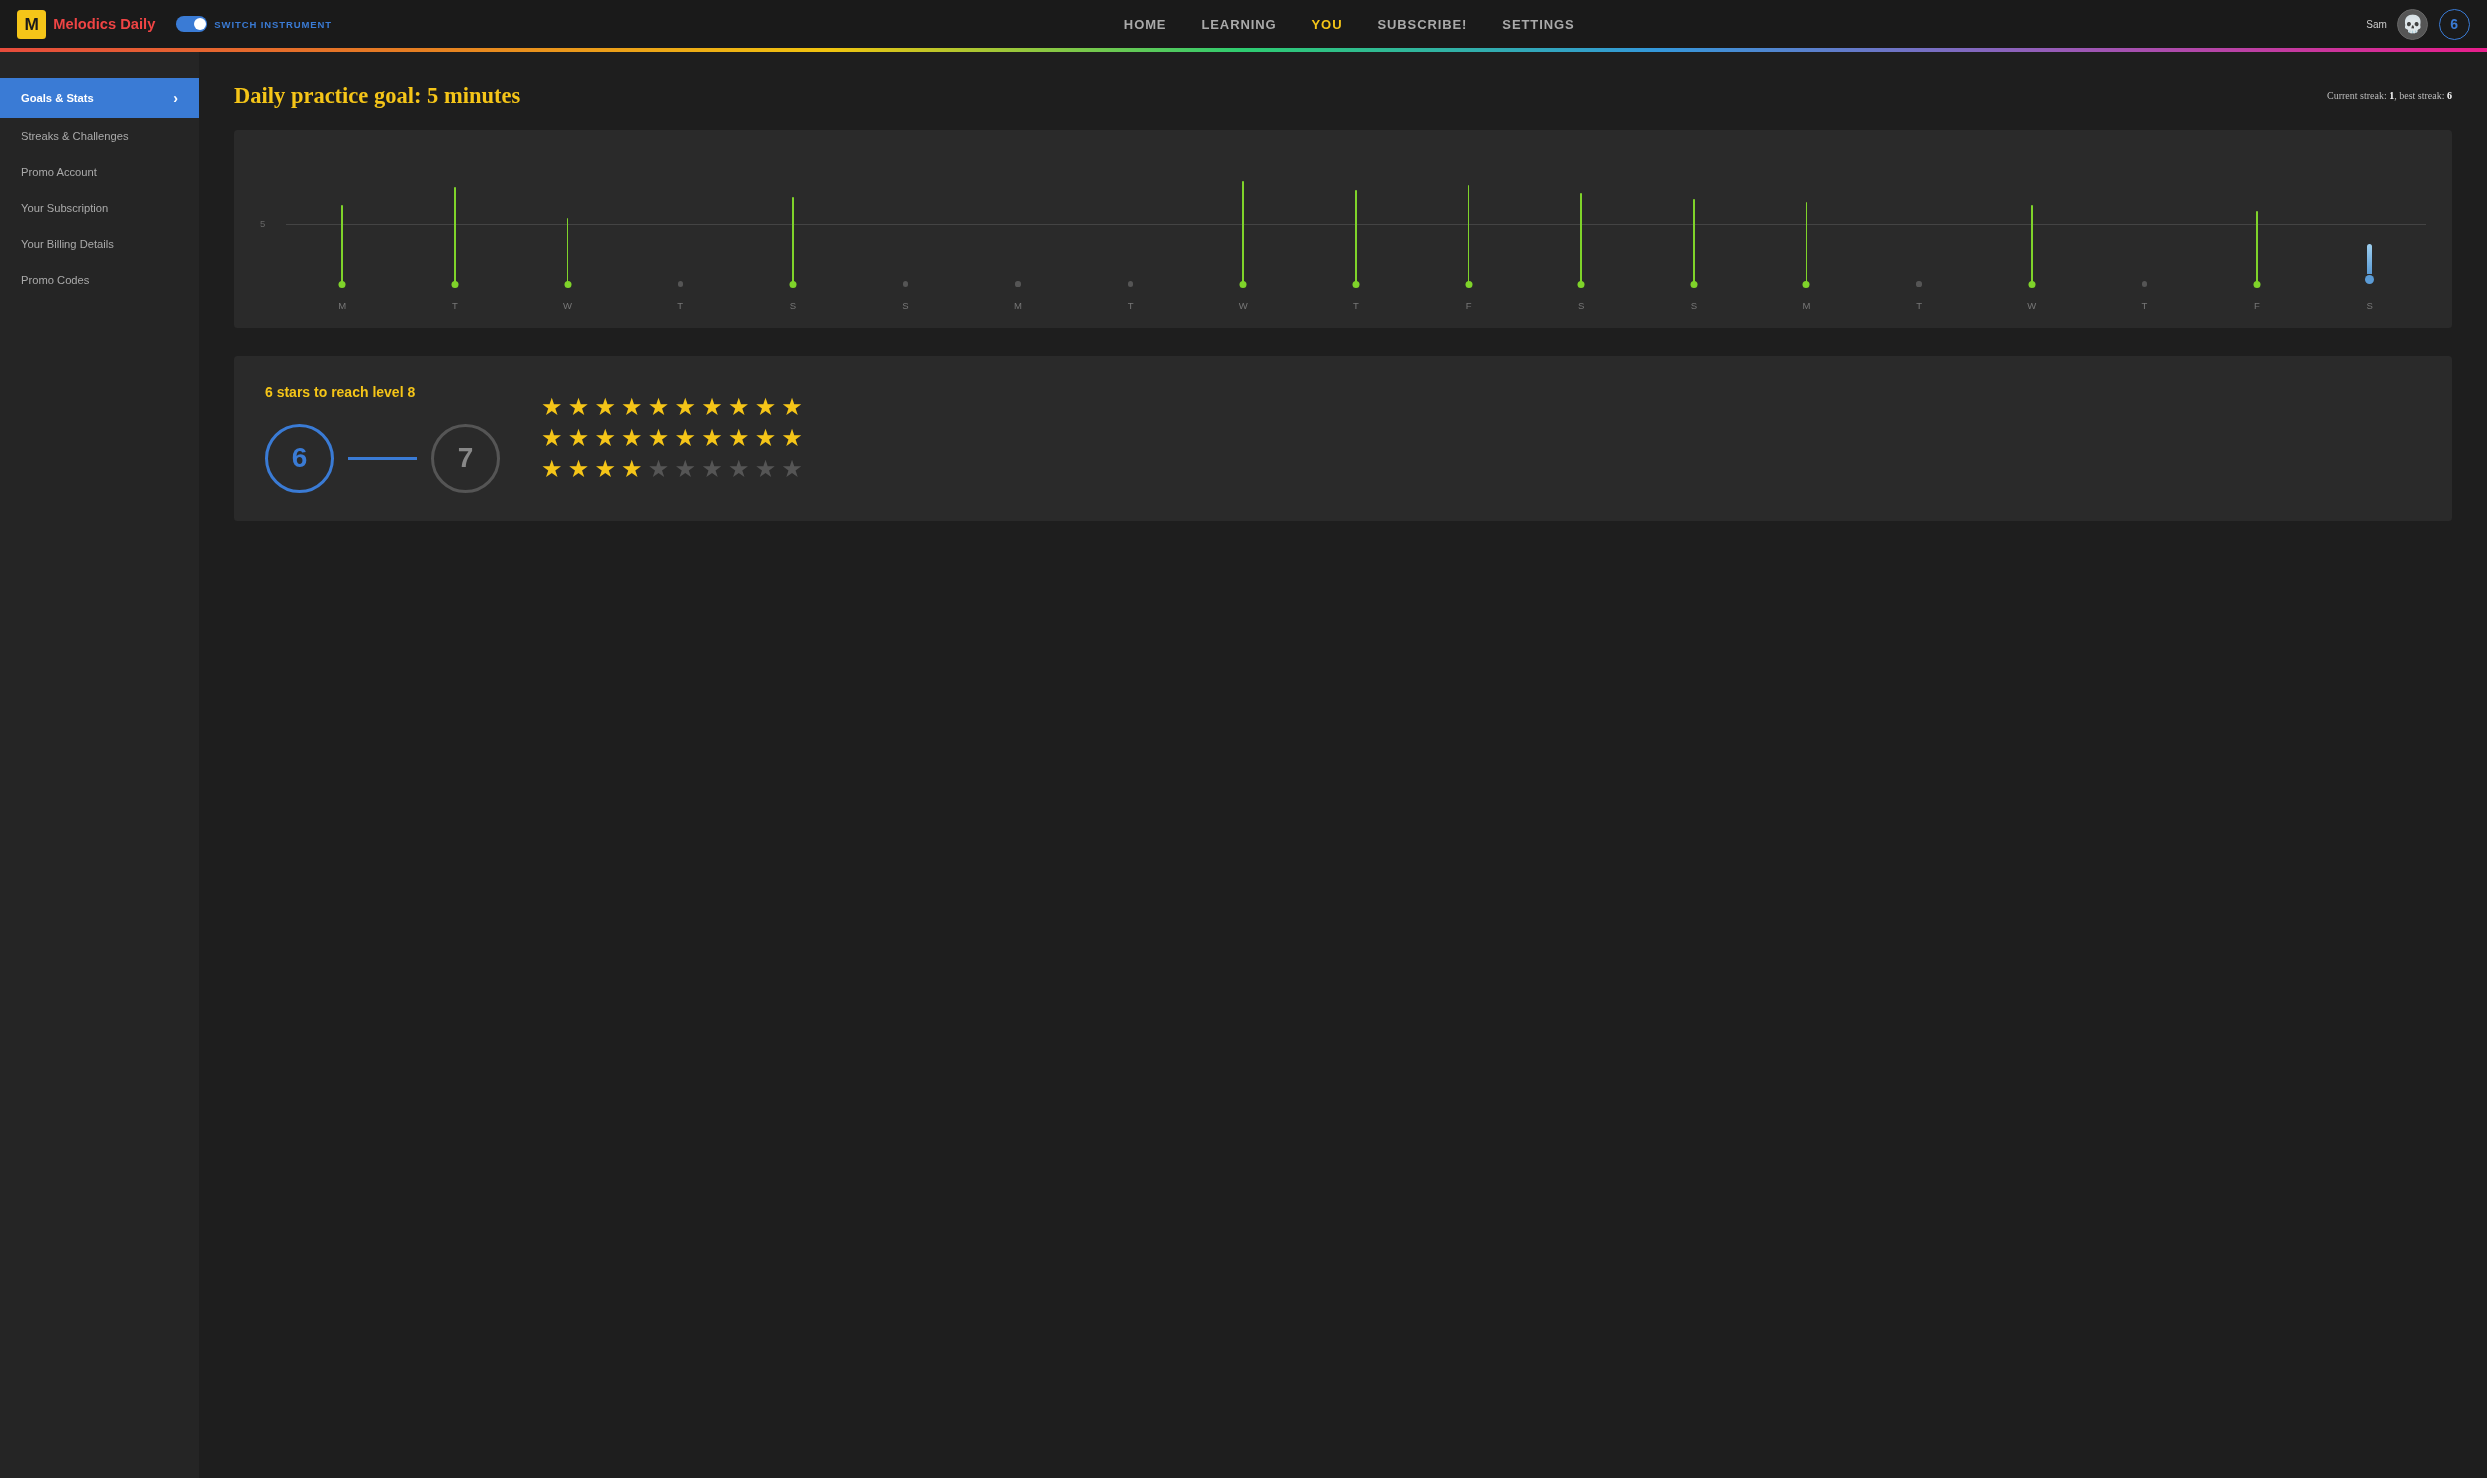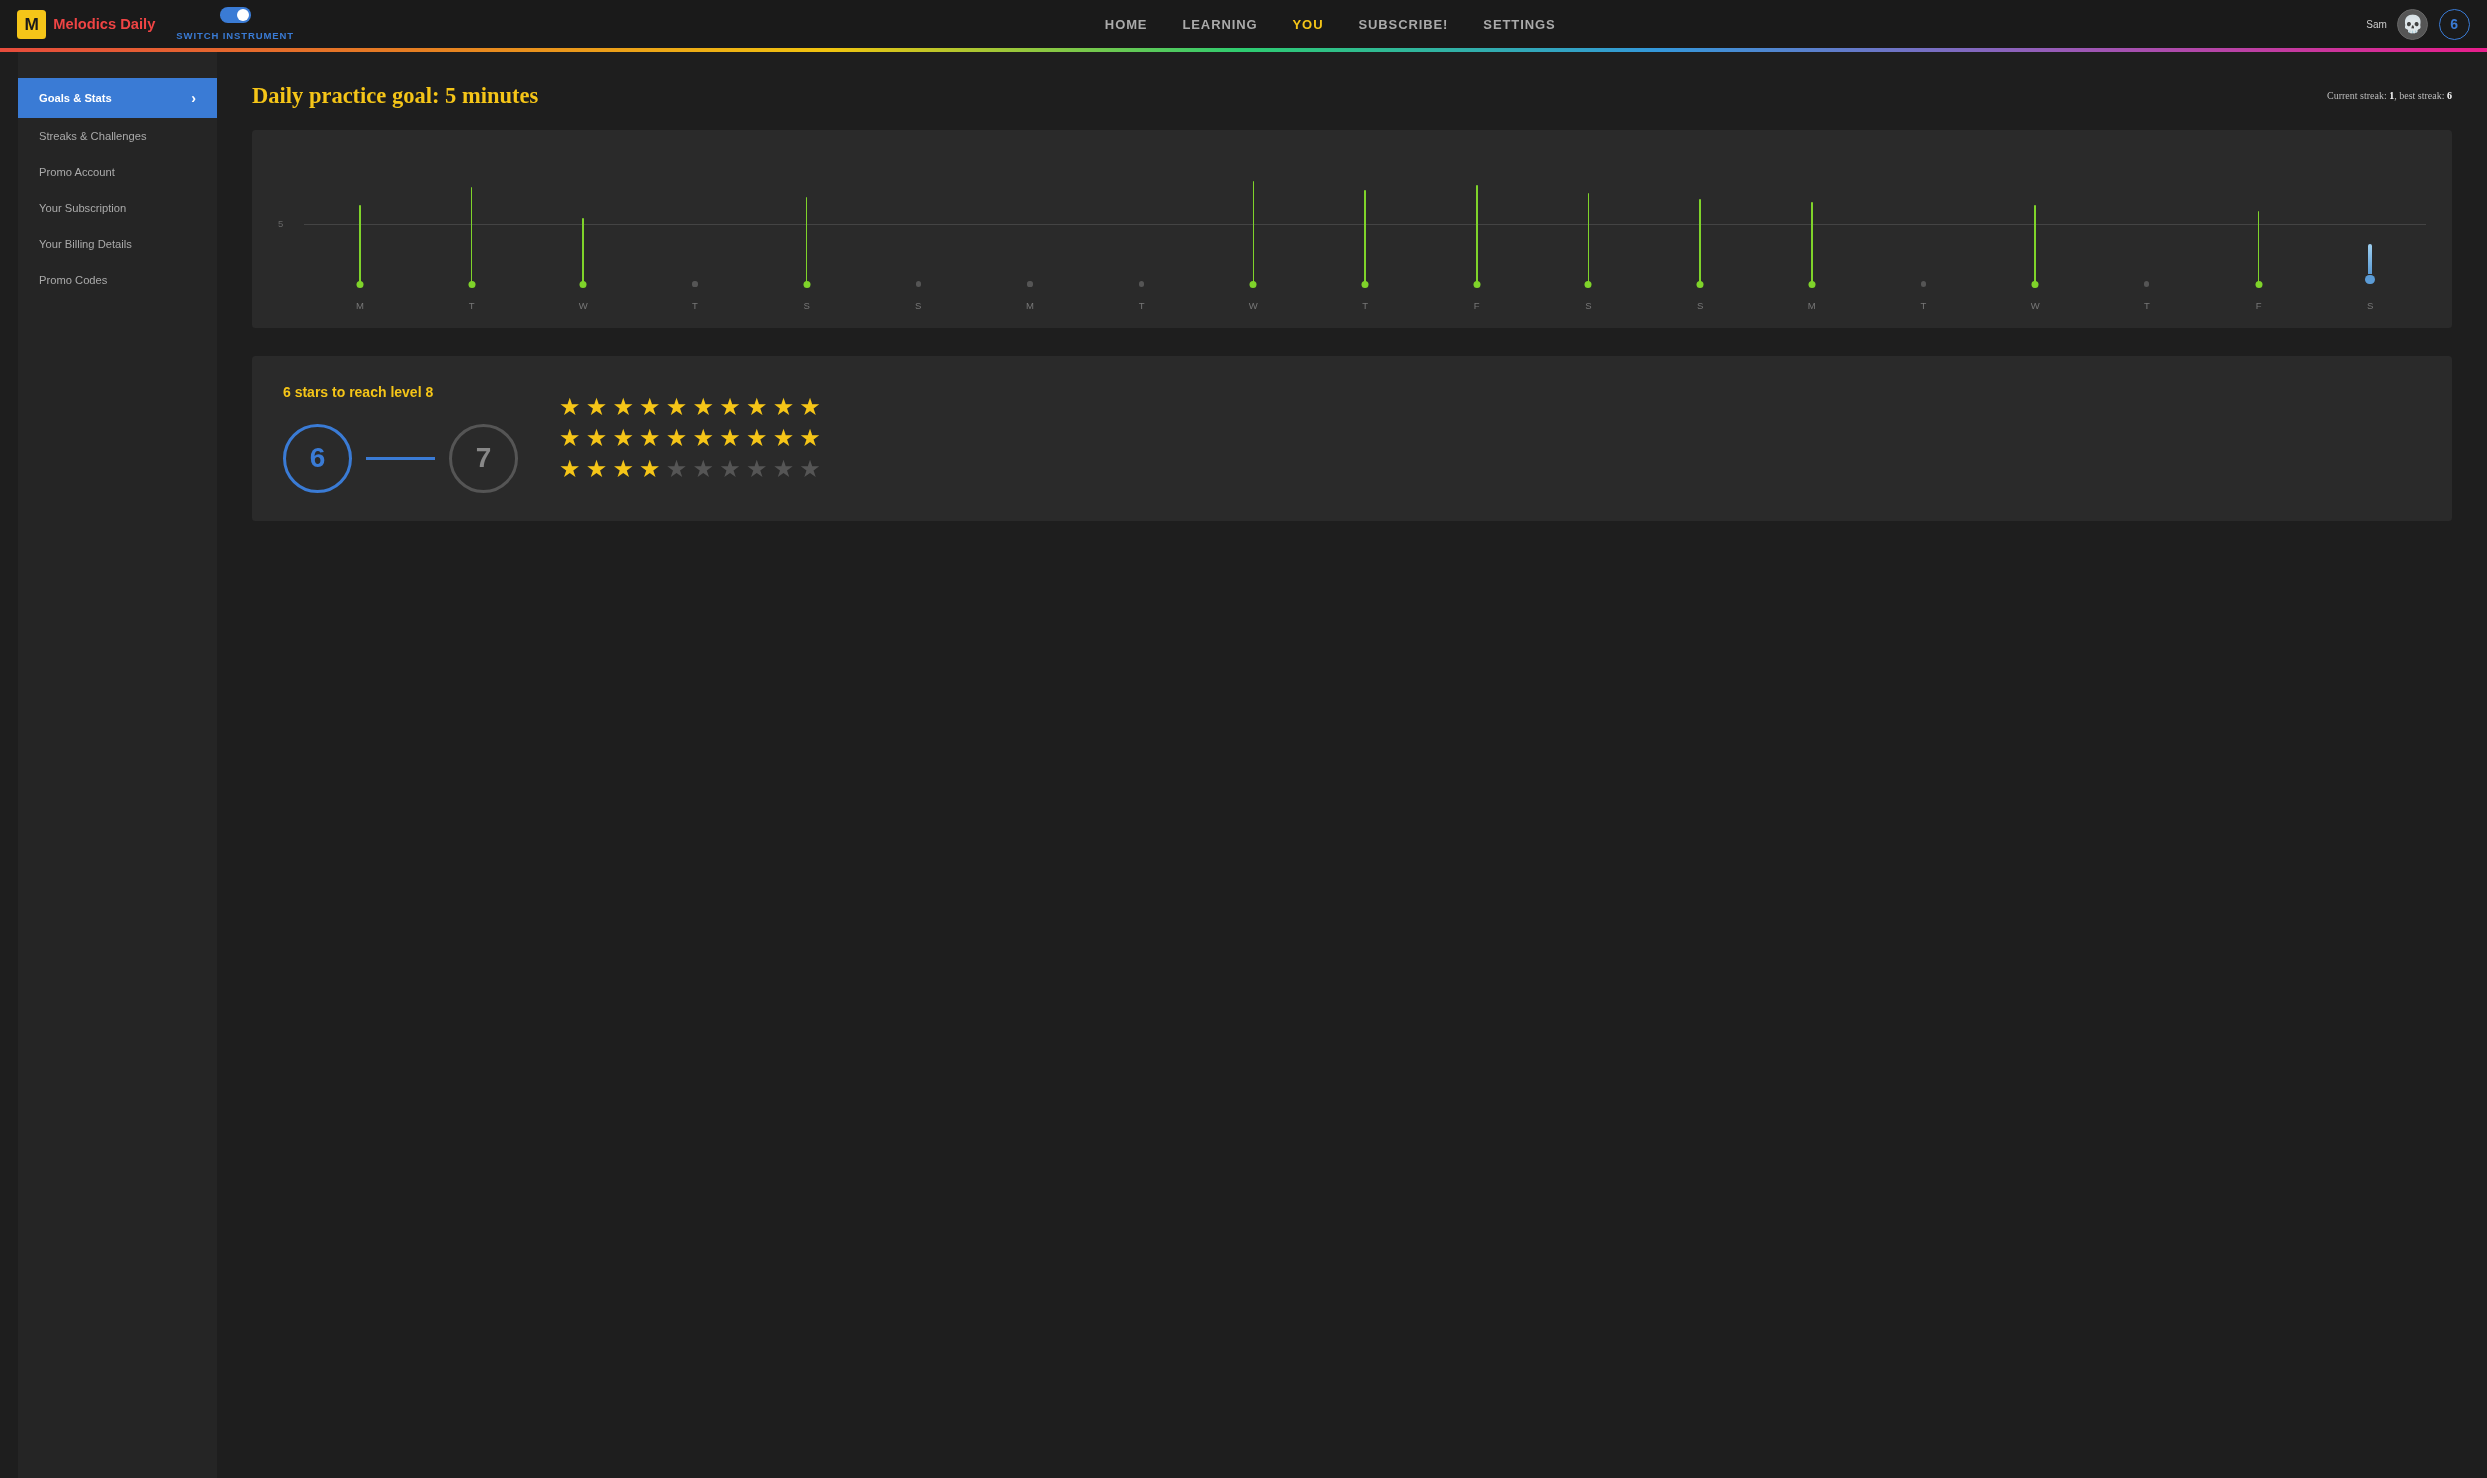--- a/index.html
+++ b/index.html
@@ -43,21 +43,20 @@
       font-weight: 600;
       color: #fff;
     }
     .logo-text span { color: #ef4444; }
 
     .switch-instrument {
       display: flex;
       align-items: center;
       gap: 7px;
       margin-left: 21px;
-      flex-direction: column;
     }
     .toggle-track {
       width: 31px;
       height: 15.5px;
       background: #3a7bd5;
       border-radius: 7.8px;
       position: relative;
       cursor: pointer;
     }
     .toggle-thumb {
@@ -134,21 +133,20 @@
     .rainbow-bar {
       height: 3.5px;
       background: linear-gradient(to right, #e74c3c, #e67e22, #f1c40f, #2ecc71, #3498db, #9b59b6, #e91e8c);
       width: 100%;
     }
 
     
     .main-layout {
       display: flex;
       min-height: calc(100vh - 52px);
-      margin-left: 18px;
     }
 
     
     .sidebar {
       width: 199px;
       background: #252525;
       padding-top: 26px;
       flex-shrink: 0;
     }
     .sidebar-item {

